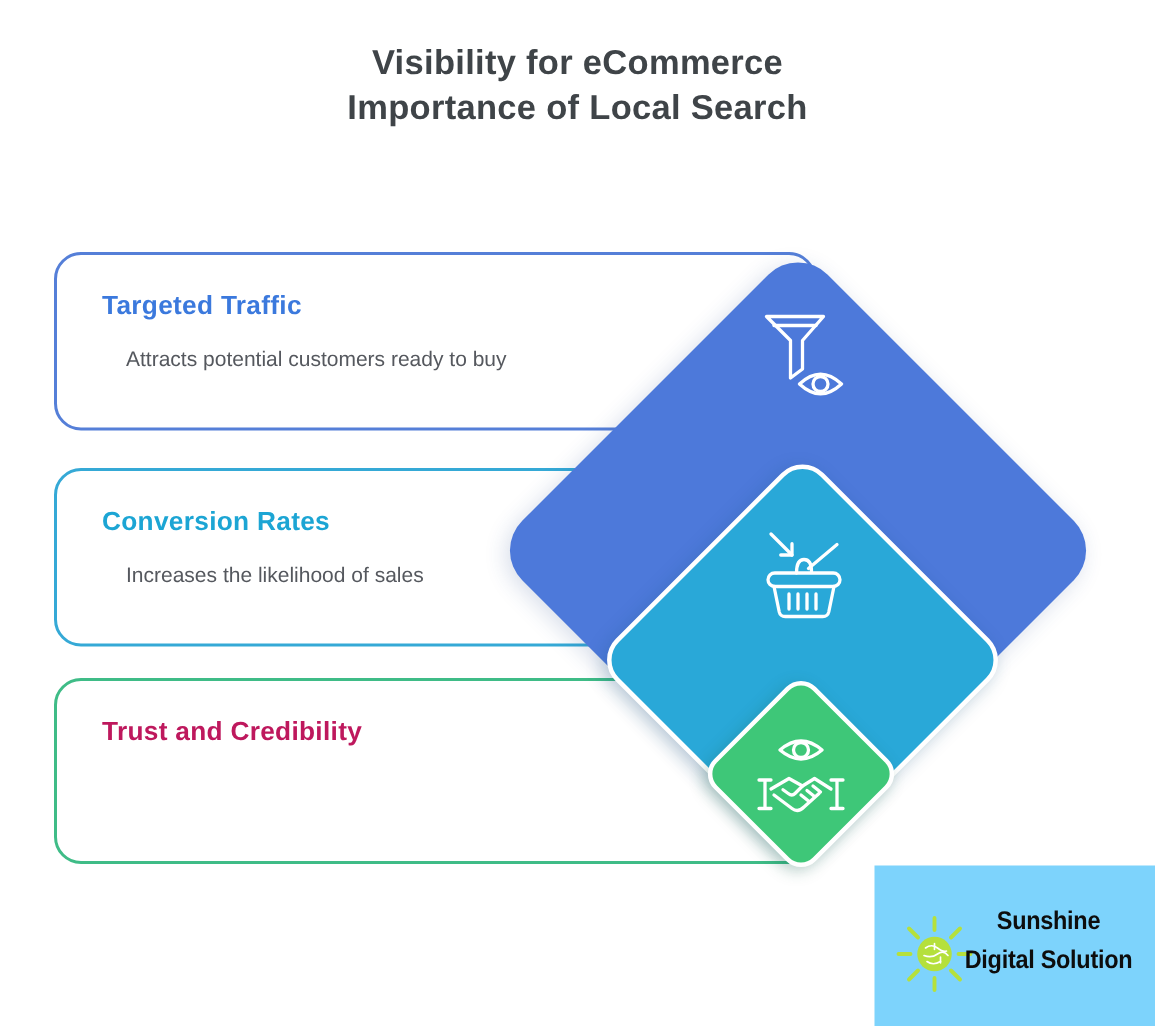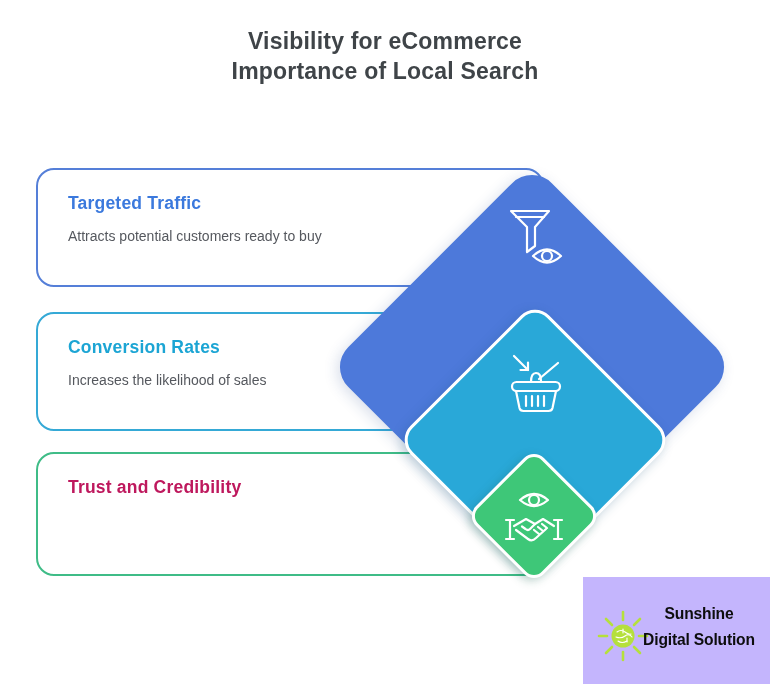--- a/index.html
+++ b/index.html
@@ -20,21 +20,21 @@
     border:2px solid #ccc;border-radius:18px;box-sizing:border-box;
     padding:23px 30px 0 30px;z-index:1;
   }
   .card-1{top:168px;height:119px;}
   .card-2{top:312px;height:119px;}
   .card-3{top:452px;height:124px;}
   .card h2{
     margin:0 0 13px 0;font-size:17.5px;font-weight:bold;letter-spacing:.2px;
   }
   .card p{
-    margin:0;font-size:14px;line-height:18px;color:#55585e;max-width:290px;
+    margin:16px;font-size:14px;line-height:18px;color:#55585e;max-width:290px;
   }
   
   .diamond{position:absolute;transform:rotate(45deg);box-sizing:border-box;}
   .diamond-blue{
     left:388px;top:223px;width:288px;height:288px;border-radius:28px;z-index:2;
     box-shadow:0 4px 14px rgba(40,70,140,.18);
   }
   .diamond-cyan{
     left:437px;top:342px;width:196px;height:196px;border-radius:20px;z-index:3;
     border:3px solid #ffffff;box-shadow:0 4px 12px rgba(20,80,120,.22);
@@ -44,21 +44,21 @@
     border:3px solid #ffffff;box-shadow:0 4px 10px rgba(20,100,70,.25);
   }
   .dicon{position:absolute;z-index:5;}
   .dicon *{stroke:#ffffff;fill:none;stroke-width:2.2;stroke-linecap:round;stroke-linejoin:round;}
   .icon-funnel{left:503px;top:207px;}
   .icon-basket{left:508px;top:352px;}
   .icon-handshake{left:502px;top:487px;}
   
   .logo-panel{
     position:absolute;left:583px;top:577px;width:187px;height:107px;
-    background:#c4b5fd;z-index:6;
+    background:#7dd3fc;z-index:6;
   }
   .sun{position:absolute;left:14px;top:33px;}
   .logo-text{
     position:absolute;left:50px;top:24px;width:132px;text-align:center;
     font-weight:bold;color:#0d0d0d;font-size:17px;line-height:26px;
     transform:scaleX(.92);transform-origin:center;letter-spacing:-0.2px;
   }
 </style>
 </head>
 <body>

